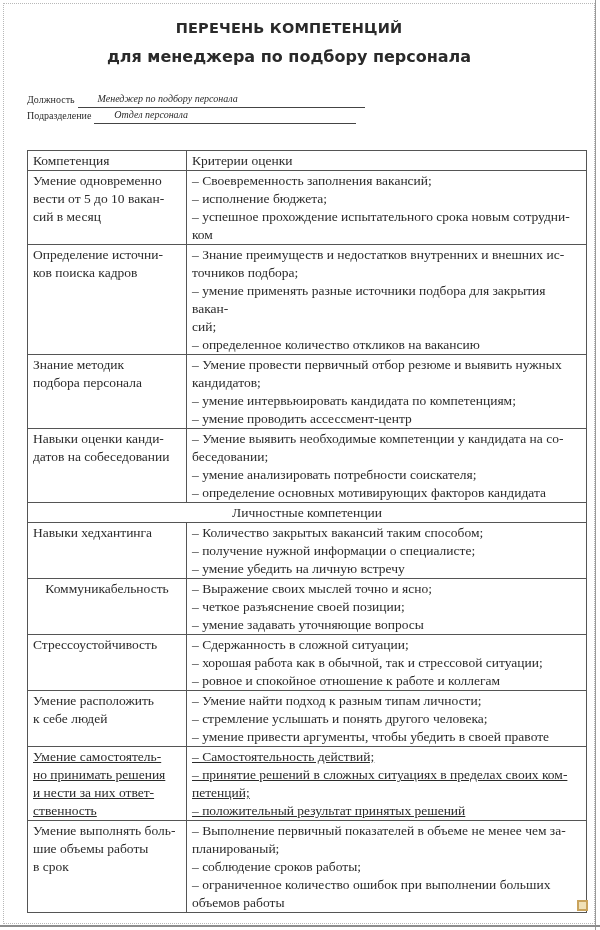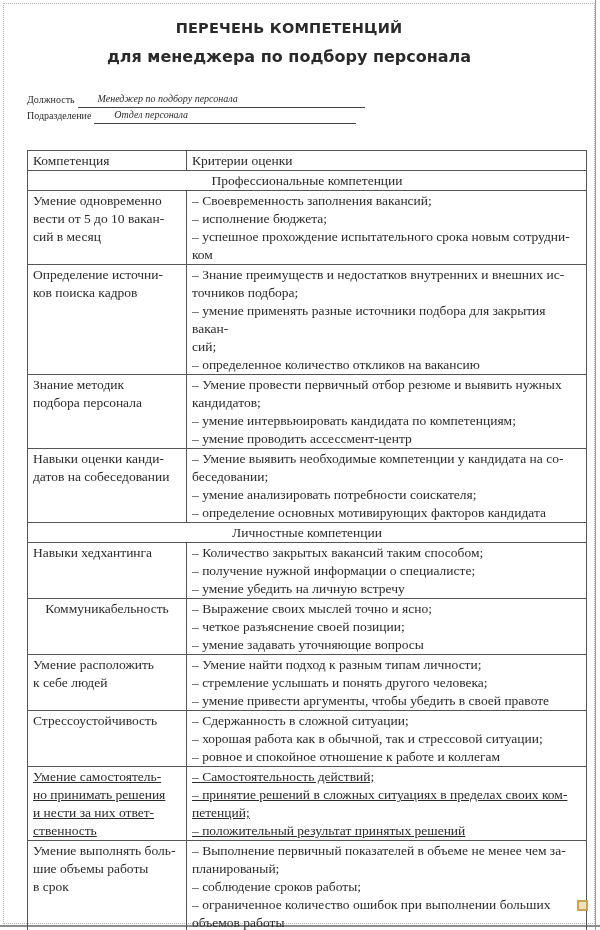--- a/index.html
+++ b/index.html
@@ -47,23 +47,20 @@
   <span class="field-label">Подразделение</span>
   <span class="field-value">Отдел персонала</span>
 </div>
 
 <table class="comp">
   <tbody id="tbody">
     <tr>
       <td class="c1">Компетенция</td>
       <td>Критерии оценки</td>
     </tr>
-  <tr>
-        <td colspan="2" class="section">Профессиональные компетенции</td>
-      </tr>
       <tr style="height: 71px;">
         <td class="c1">
           <span class="crit-line">Умение одновременно</span>
           <span class="crit-line">вести от 5 до 10 вакан-</span>
           <span class="crit-line">сий в месяц</span>
         </td>
         <td>
           <span class="crit-line">– Своевременность заполнения вакансий;</span>
           <span class="crit-line">– исполнение бюджета;</span>
           <span class="crit-line">– успешное прохождение испытательного срока новым сотрудни-</span>
@@ -125,37 +122,37 @@
           <span class="crit-line">Коммуникабельность</span>
         </td>
         <td>
           <span class="crit-line">– Выражение своих мыслей точно и ясно;</span>
           <span class="crit-line">– четкое разъяснение своей позиции;</span>
           <span class="crit-line">– умение задавать уточняющие вопросы</span>
         </td>
       </tr>
       <tr style="height: 54px;">
         <td class="c1" style="width: 148px;">
+          <span class="crit-line">Стрессоустойчивость</span>
+        </td>
+        <td>
+          <span class="crit-line">– Сдержанность в сложной ситуации;</span>
+          <span class="crit-line">– хорошая работа как в обычной, так и стрессовой ситуации;</span>
+          <span class="crit-line">– ровное и спокойное отношение к работе и коллегам</span>
+        </td>
+      </tr>
+      <tr style="height: 54px;">
+        <td class="c1" style="width: 148px;">
           <span class="crit-line">Умение расположить</span>
           <span class="crit-line">к себе людей</span>
         </td>
         <td>
           <span class="crit-line">– Умение найти подход к разным типам личности;</span>
           <span class="crit-line">– стремление услышать и понять другого человека;</span>
           <span class="crit-line">– умение привести аргументы, чтобы убедить в своей правоте</span>
-        </td>
-      </tr>
-      <tr style="height: 54px;">
-        <td class="c1" style="width: 148px;">
-          <span class="crit-line">Стрессоустойчивость</span>
-        </td>
-        <td>
-          <span class="crit-line">– Сдержанность в сложной ситуации;</span>
-          <span class="crit-line">– хорошая работа как в обычной, так и стрессовой ситуации;</span>
-          <span class="crit-line">– ровное и спокойное отношение к работе и коллегам</span>
         </td>
       </tr>
       <tr style="height: 70px; text-decoration: underline;">
         <td class="c1" style="width: 148px;">
           <span class="crit-line">Умение самостоятель-</span>
           <span class="crit-line">но принимать решения</span>
           <span class="crit-line">и нести за них ответ-</span>
           <span class="crit-line">ственность</span>
         </td>
         <td>

